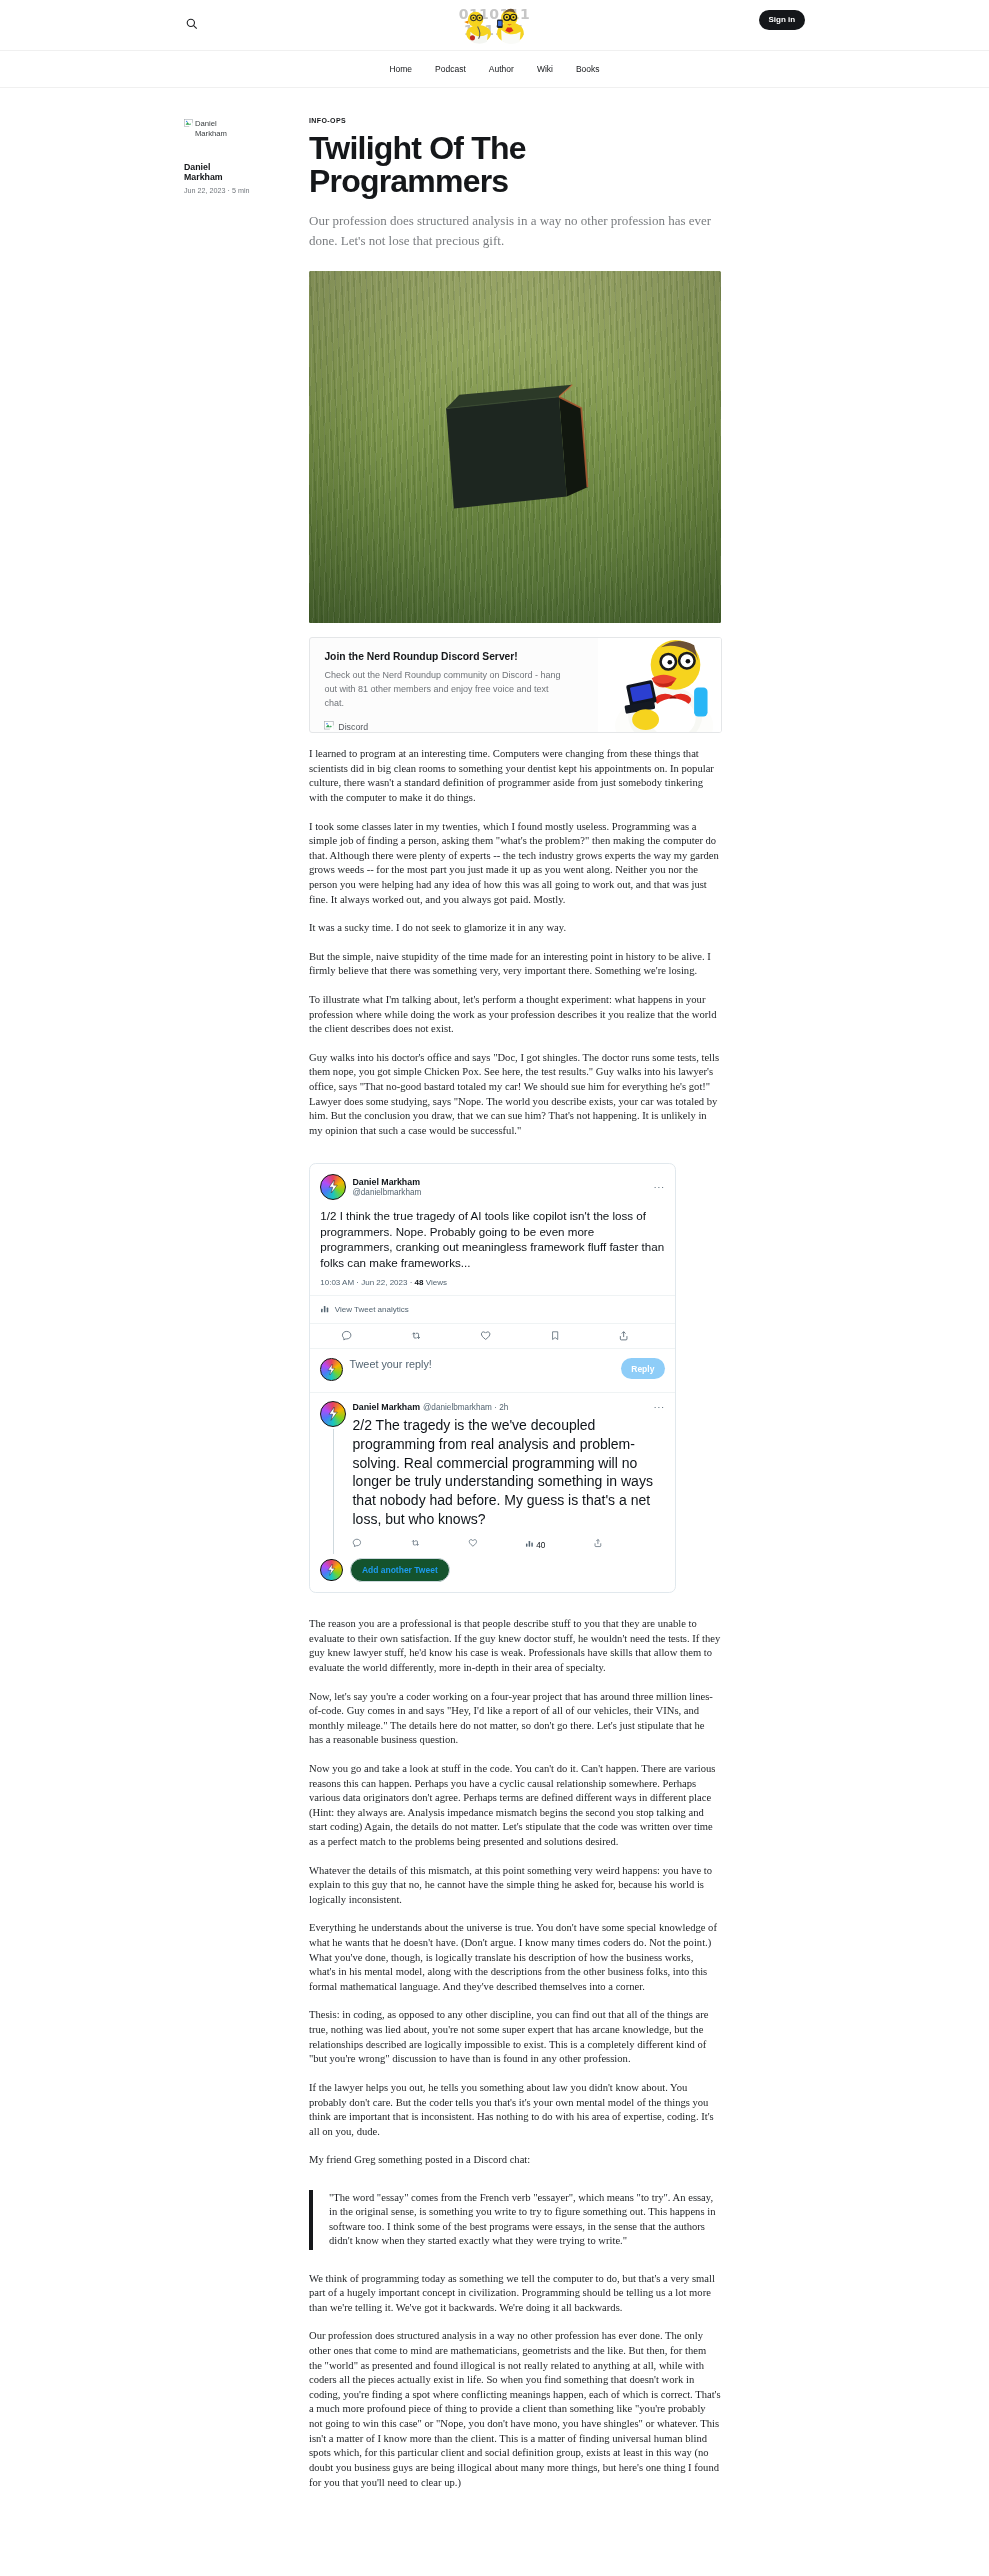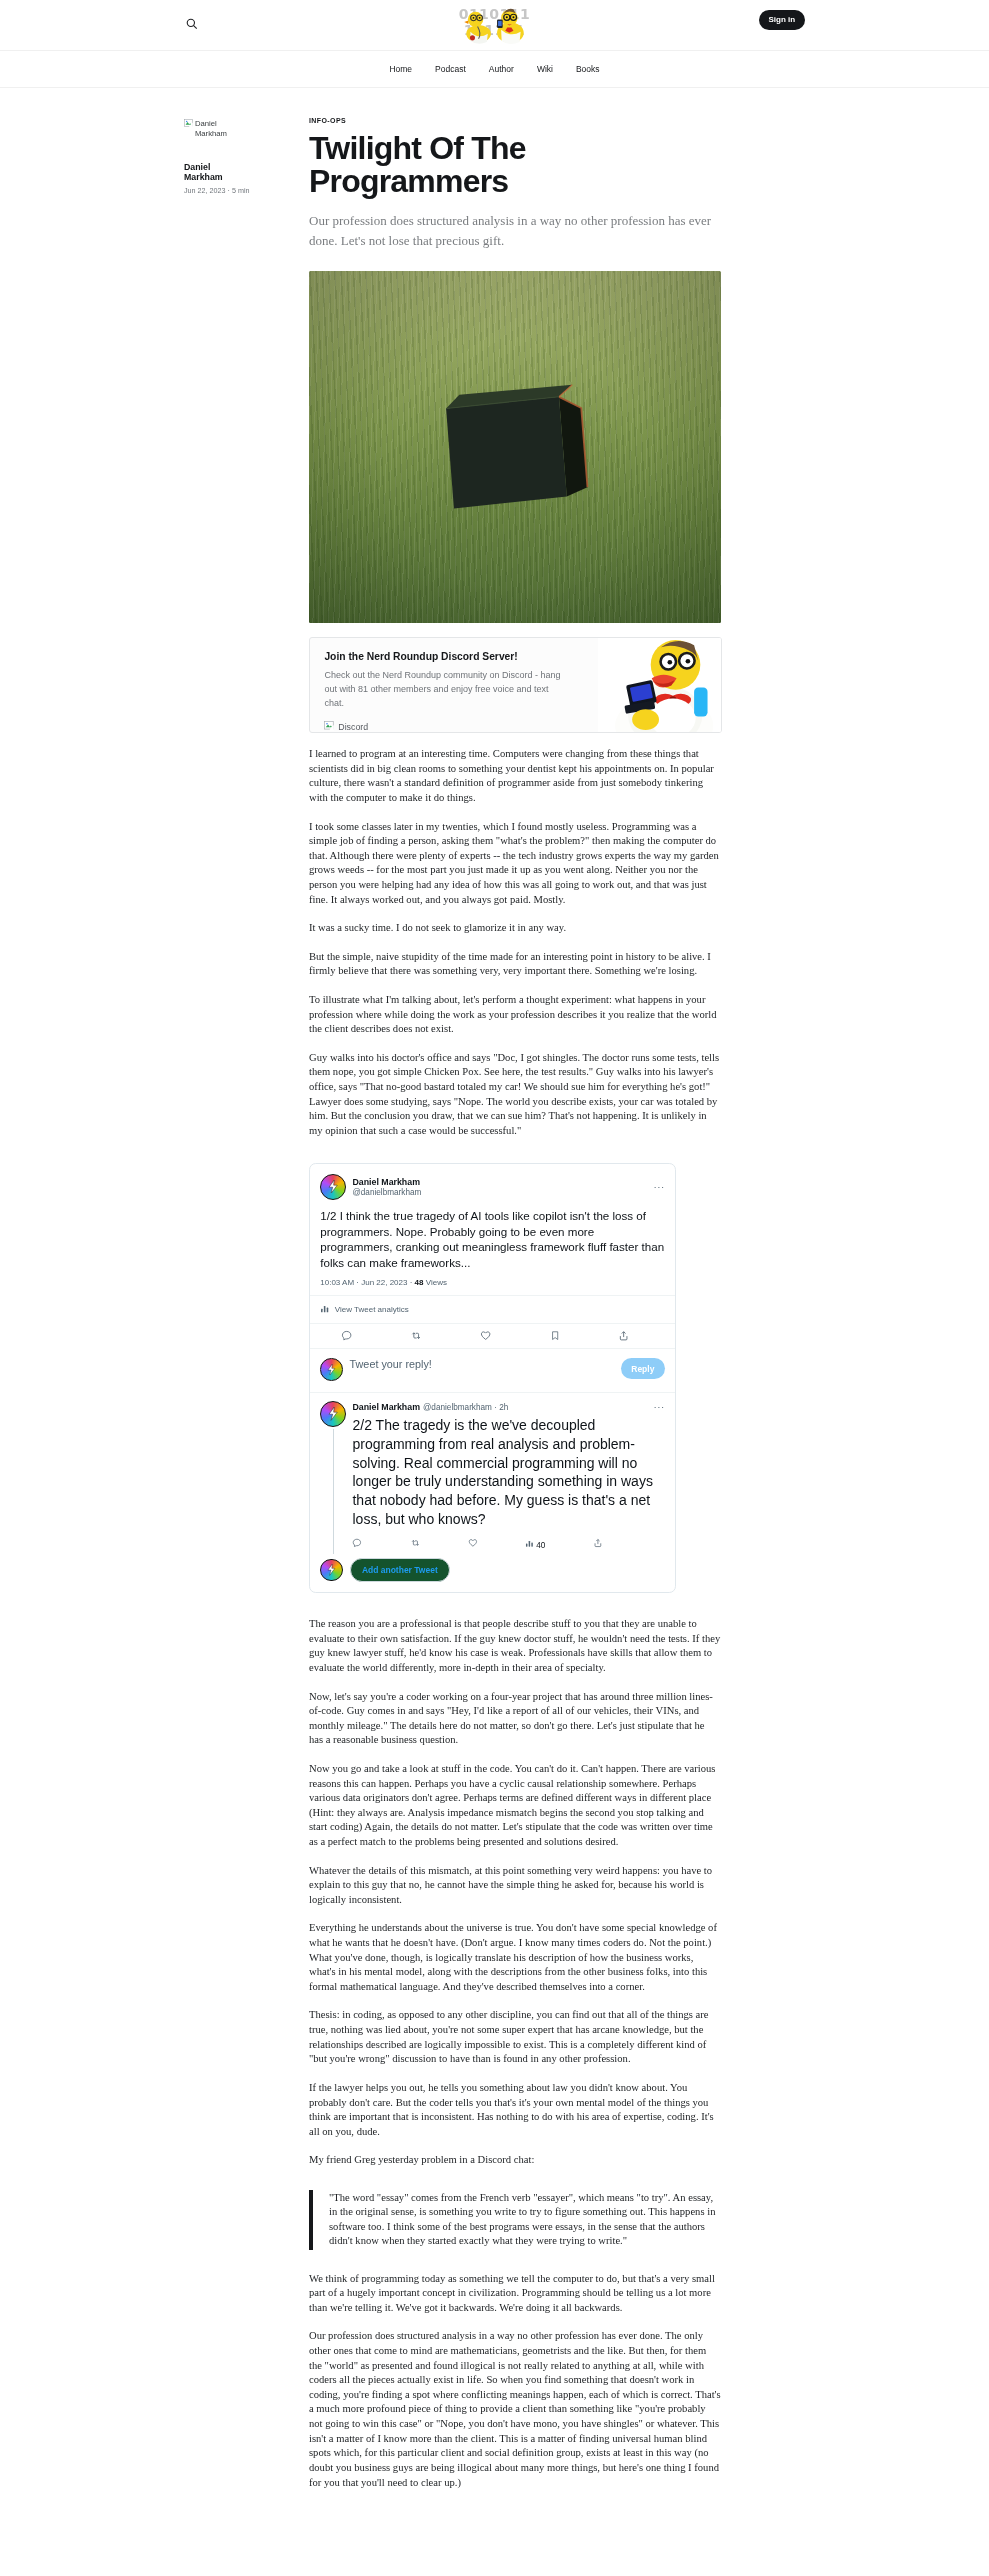--- a/index.html
+++ b/index.html
@@ -360,21 +360,21 @@
     </div>
 
     <div class="prose">
       <p>The reason you are a professional is that people describe stuff to you that they are unable to evaluate to their own satisfaction. If the guy knew doctor stuff, he wouldn't need the tests. If they guy knew lawyer stuff, he'd know his case is weak. Professionals have skills that allow them to evaluate the world differently, more in-depth in their area of specialty.</p>
       <p>Now, let's say you're a coder working on a four-year project that has around three million lines-of-code. Guy comes in and says "Hey, I'd like a report of all of our vehicles, their VINs, and monthly mileage." The details here do not matter, so don't go there. Let's just stipulate that he has a reasonable business question.</p>
       <p>Now you go and take a look at stuff in the code. You can't do it. Can't happen. There are various reasons this can happen. Perhaps you have a cyclic causal relationship somewhere. Perhaps various data originators don't agree. Perhaps terms are defined different ways in different place (Hint: they always are. Analysis impedance mismatch begins the second you stop talking and start coding) Again, the details do not matter. Let's stipulate that the code was written over time as a perfect match to the problems being presented and solutions desired.</p>
       <p>Whatever the details of this mismatch, at this point something very weird happens: you have to explain to this guy that no, he cannot have the simple thing he asked for, because his world is logically inconsistent.</p>
       <p>Everything he understands about the universe is true. You don't have some special knowledge of what he wants that he doesn't have. (Don't argue. I know many times coders do. Not the point.) What you've done, though, is logically translate his description of how the business works, what's in his mental model, along with the descriptions from the other business folks, into this formal mathematical language. And they've described themselves into a corner.</p>
       <p>Thesis: in coding, as opposed to any other discipline, you can find out that all of the things are true, nothing was lied about, you're not some super expert that has arcane knowledge, but the relationships described are logically impossible to exist. This is a completely different kind of "but you're wrong" discussion to have than is found in any other profession.</p>
       <p>If the lawyer helps you out, he tells you something about law you didn't know about. You probably don't care. But the coder tells you that's it's your own mental model of the things you think are important that is inconsistent. Has nothing to do with his area of expertise, coding. It's all on you, dude.</p>
-      <p>My friend Greg yesterday problem in a Discord chat:</p>
+      <p>My friend Greg something posted in a Discord chat:</p>
       <blockquote>
         <p>"The word "essay" comes from the French verb "essayer", which means "to try". An essay, in the original sense, is something you write to try to figure something out. This happens in software too. I think some of the best programs were essays, in the sense that the authors didn't know when they started exactly what they were trying to write."</p>
       </blockquote>
       <p>We think of programming today as something we tell the computer to do, but that's a very small part of a hugely important concept in civilization. Programming should be telling us a lot more than we're telling it. We've got it backwards. We're doing it all backwards.</p>
       <p>Our profession does structured analysis in a way no other profession has ever done. The only other ones that come to mind are mathematicians, geometrists and the like. But then, for them the "world" as presented and found illogical is not really related to anything at all, while with coders all the pieces actually exist in life. So when you find something that doesn't work in coding, you're finding a spot where conflicting meanings happen, each of which is correct. That's a much more profound piece of thing to provide a client than something like "you're probably not going to win this case" or "Nope, you don't have mono, you have shingles" or whatever. This isn't a matter of I know more than the client. This is a matter of finding universal human blind spots which, for this particular client and social definition group, exists at least in this way (no doubt you business guys are being illogical about many more things, but here's one thing I found for you that you'll need to clear up.)</p>
     </div>
 
     <div class="signature">-d</div>
 
   </main>

